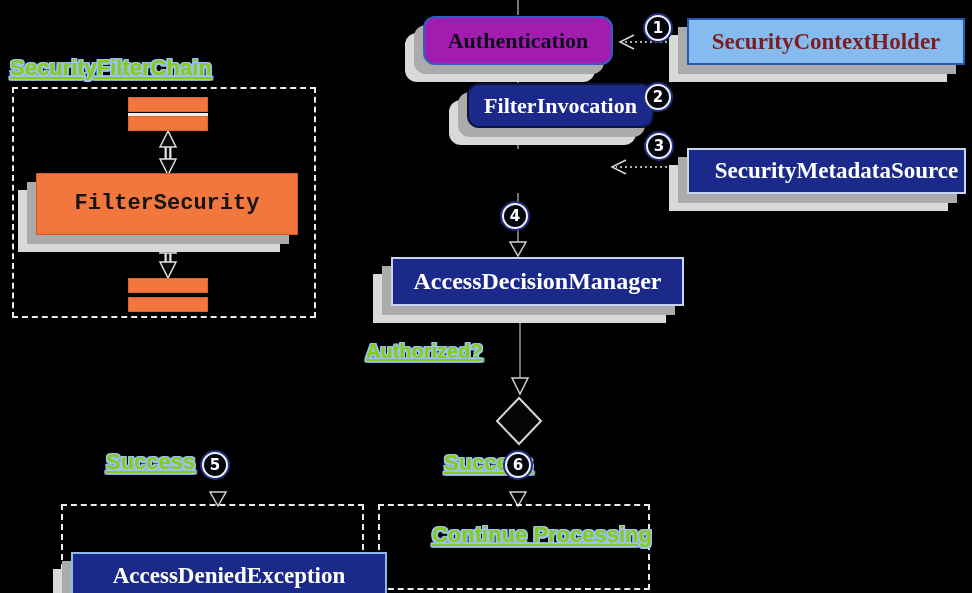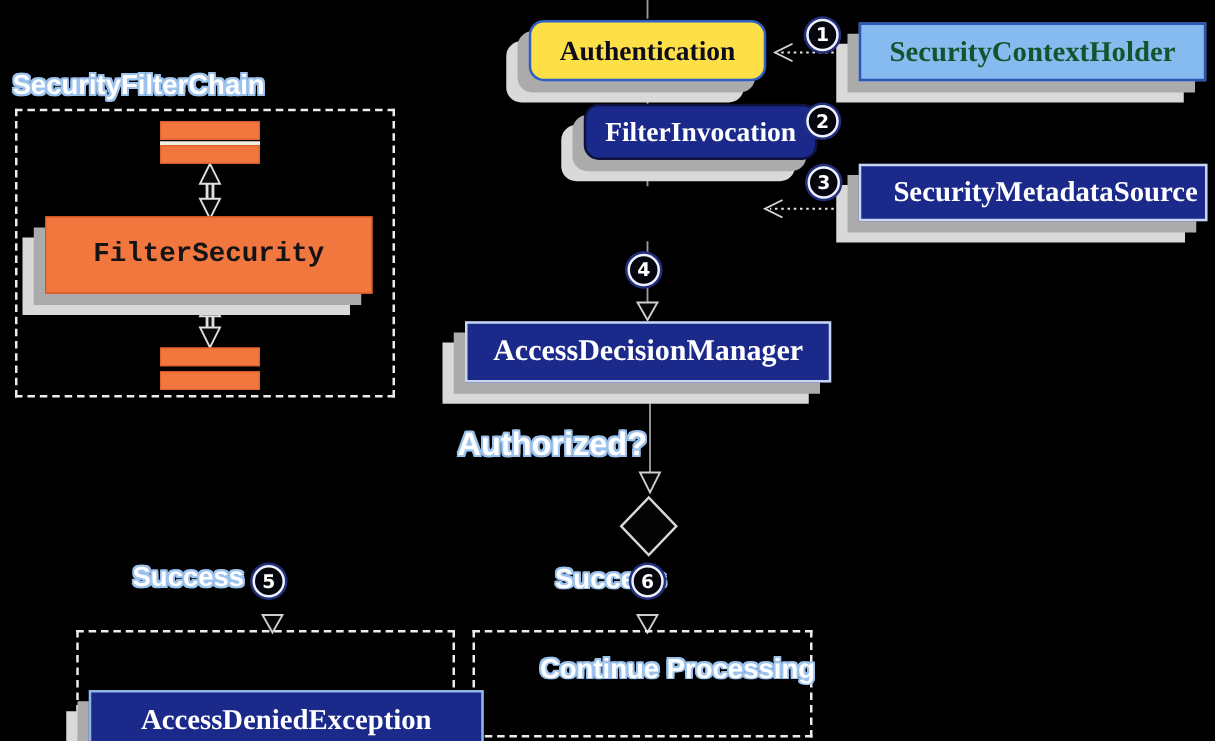--- a/index.html
+++ b/index.html
@@ -7,37 +7,38 @@
     position:relative;width:972px;height:593px;background:#000;overflow:hidden;
     font-family:"Liberation Sans",sans-serif;
   }
   svg.overlay{position:absolute;left:0;top:0;z-index:1;pointer-events:none;}
   .box{
     position:absolute;z-index:2;display:flex;align-items:center;justify-content:center;
     font-family:"Liberation Serif",serif;font-weight:bold;text-align:center;
     box-sizing:border-box;
   }
   .shadowed{box-shadow:-9px 9px 0 #ababab,-18px 17px 0 #d9d9d9;}
-  .round-light{background:#fde047;border:2px solid #2f5fc4;border-radius:12px;color:#0c0c1c;}
-  .rect-light{background:#85bbee;border:2px solid #2d55b4;color:#14532d;text-align:center;}
+  .round-light{background:#a21caf;border:2px solid #2f5fc4;border-radius:12px;color:#0c0c1c;}
+  .rect-light{background:#85bbee;border:2px solid #2d55b4;color:#7f1d1d;text-align:center;}
   .round-navy{background:#1b2a8a;border:2px solid #0d123f;border-radius:12px;color:#fff;margin-left:47px;}
   .rect-navy{background:#1b2a8a;border:2px solid #c9d6f2;color:#fff;}
   .rect-navy2{background:#1b2a8a;border:2px solid #8fb8e8;color:#fff;}
   .orange-box{
     background:#f2773e;border:1px solid #d1571e;color:#141414;
     font-family:Liberation Mono, monospace;font-weight:bold;
   }
   .bar{position:absolute;z-index:2;background:#f2773e;border:1px solid #e0622a;box-sizing:border-box;}
   .bar-divider{position:absolute;z-index:2;background:#f2efe2;}
   .dashed-frame{position:absolute;z-index:1;border:2px dashed #ececec;box-sizing:border-box;background:transparent;}
   .fancy{
-    position:absolute;z-index:3;font-weight:bold;color:#ffffff;white-space:nowrap;
+    position:absolute;z-index:3;font-weight:bold;color:#84cc16;white-space:nowrap;
     text-shadow:-1.5px -1.5px 0 #9cc3ee,1.5px -1.5px 0 #9cc3ee,-1.5px 1.5px 0 #9cc3ee,
                  1.5px 1.5px 0 #9cc3ee,-1.5px 0 0 #9cc3ee,1.5px 0 0 #9cc3ee,
                  0 -1.5px 0 #9cc3ee,0 1.5px 0 #9cc3ee;
+    text-decoration:underline;
   }
   .circle-num{
     position:absolute;z-index:3;width:22px;height:22px;border:2px solid #eef2ff;border-radius:50%;
     background:#06060f;color:#fff;display:flex;align-items:center;justify-content:center;
     font:bold 15px "DejaVu Sans",sans-serif;box-shadow:0 0 0 2px #232f7d;
   }
   .continue-text{
     position:absolute;z-index:3;text-align:right;font-weight:bold;line-height:26px;
   }
 </style>
@@ -98,25 +99,25 @@
   <div class="bar" style="left:128px;top:278px;width:80px;height:15px;"></div>
   <div class="bar" style="left:128px;top:297px;width:80px;height:15px;"></div>
 
   <div class="box round-light shadowed" style="left:423px;top:16px;width:190px;height:49px;font-size:22px;">Authentication</div>
 
   <div class="box rect-light shadowed" style="left:687px;top:18px;width:278px;height:47px;font-size:23px;">SecurityContextHolder</div>
 
   <div class="box round-navy shadowed" style="left:420px;top:83px;width:187px;height:45px;font-size:22px;">FilterInvocation</div>
 
 
-  <div class="box rect-navy shadowed" style="left:687px;top:131px;width:279px;height:46px;font-size:23px;padding-left:20px;">SecurityMetadataSource</div>
+  <div class="box rect-navy shadowed" style="left:687px;top:148px;width:279px;height:46px;font-size:23px;padding-left:20px;">SecurityMetadataSource</div>
 
-  <div class="box rect-navy shadowed" style="left:372px;top:257px;width:293px;height:49px;font-size:24px;">AccessDecisionManager</div>
+  <div class="box rect-navy shadowed" style="left:391px;top:257px;width:293px;height:49px;font-size:24px;">AccessDecisionManager</div>
 
-  <div class="fancy" style="left:366px;top:340px;font-size:26px;">Authorized?</div>
+  <div class="fancy" style="left:366px;top:340px;font-size:20px;">Authorized?</div>
 
   <div class="fancy" style="left:106px;top:449px;font-size:22px;">Success</div>
   <div class="fancy" style="left:396px;top:450px;font-size:22px;padding-left:48px;">Success</div>
 
   <div class="dashed-frame" style="left:61px;top:504px;width:303px;height:86px;"></div>
   <div class="box rect-navy2 shadowed" style="left:71px;top:552px;width:316px;height:47px;font-size:23px;text-align:right;">AccessDeniedException</div>
 
   <div class="dashed-frame" style="left:378px;top:504px;width:272px;height:86px;"></div>
   <div class="continue-text fancy" style="left:392px;top:522px;width:260px;font-size:22px;">
     <div>Continue Processing</div>

